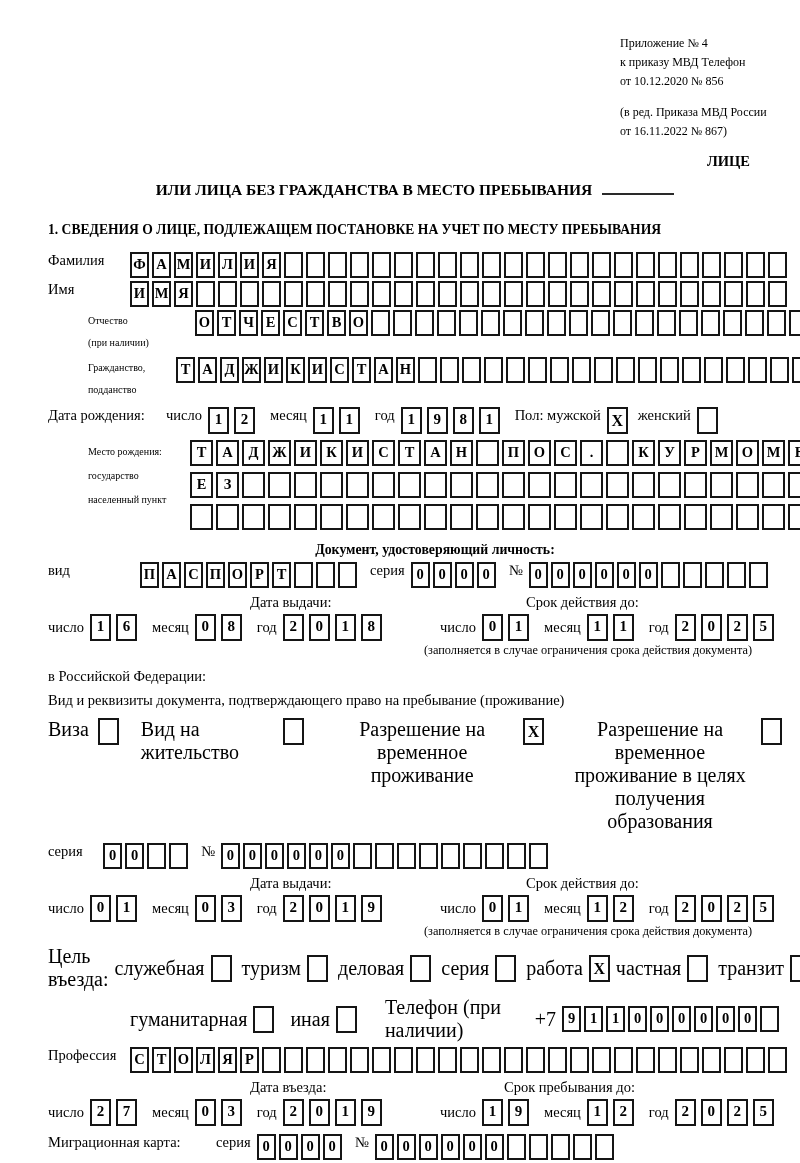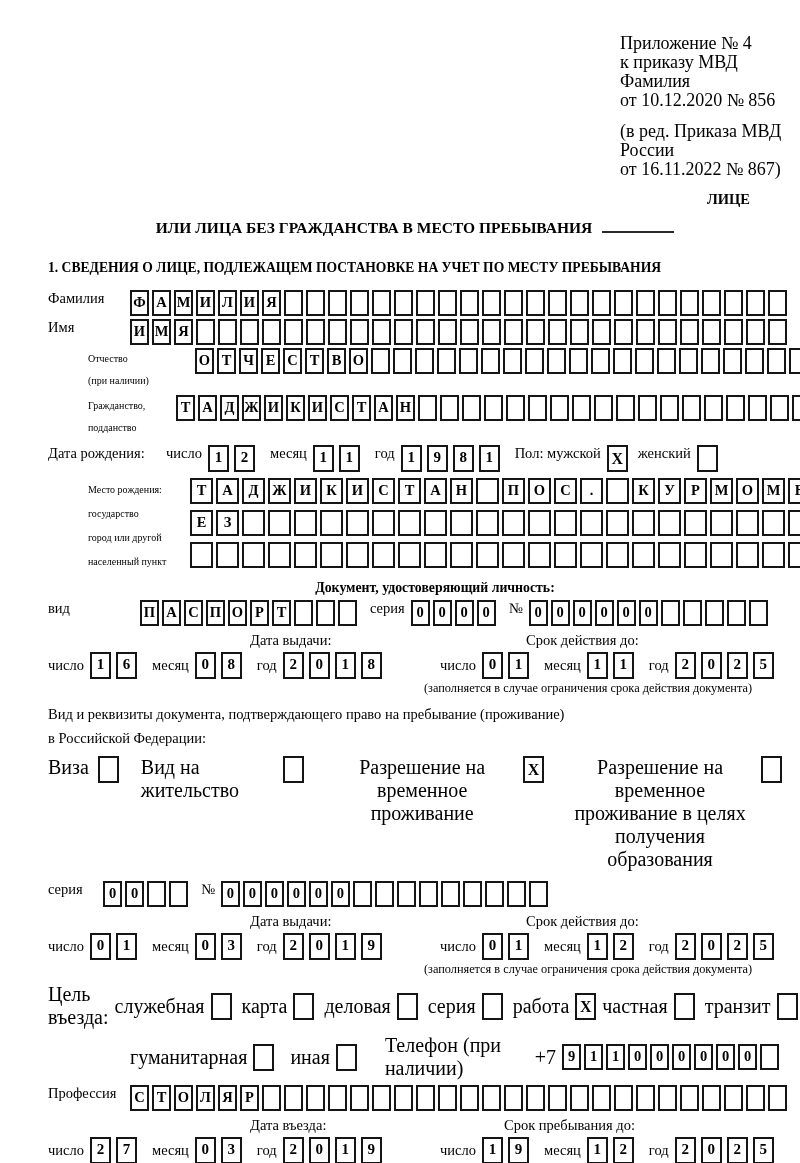--- a/index.html
+++ b/index.html
@@ -1,20 +1,20 @@
 <!DOCTYPE html>
 <html><head>
 <meta charset="utf-8">
 <style>
   html,body{margin:0;padding:0;background:#ffffff;color:#000;}
   body{width:800px;height:1163px;overflow:hidden;font-family:"Liberation Serif","DejaVu Serif",serif;}
   .page{padding:34px 18px 0 48px;box-sizing:border-box;}
 
   
-  .hdr-ref{margin-left:572px;font-size:18px;line-height:19px;}
+  .hdr-ref{margin-left:572px;font-size:12px;line-height:19px;}
   .hdr-ref .sub{margin-top:12px;}
   .forma{font-weight:bold;font-size:14.5px;text-align:right;padding-right:32px;margin-top:12px;}
 
   
   .title{text-align:center;font-weight:bold;font-size:15.5px;line-height:24px;margin-top:8px;}
   .blank-line{display:inline-block;width:72px;border-bottom:2.5px solid #2a2a2a;height:10px;margin-left:10px;}
   .sec-heading{font-weight:bold;font-size:13.6px;margin-top:20px;margin-bottom:14px;}
 
   
   .frow{display:flex;align-items:flex-start;margin-bottom:3px;}
@@ -57,21 +57,21 @@
   .purpose-row .opt-label{margin-right:6px;}
   .purpose-row .checkbox{margin-right:10px;}
 </style>
 </head>
 <body>
 
 <div class="page">
 
   <div class="hdr-ref">
     <div>Приложение № 4</div>
-    <div>к приказу МВД Фамилия</div>
+    <div>к приказу МВД Телефон</div>
     <div>от 10.12.2020 № 856</div>
     <div class="sub">(в ред. Приказа МВД России</div>
     <div>от 16.11.2022 № 867)</div>
   </div>
   <div class="forma">ЛИЦЕ</div>
 
   <div class="title">
     <div><span>ИЛИ ЛИЦА БЕЗ ГРАЖДАНСТВА В МЕСТО ПРЕБЫВАНИЯ</span><span class="blank-line"></span></div>
   </div>
 
@@ -248,21 +248,20 @@
     <span class="dl mid">Пол: мужской</span>
     <span class="checkbox">X</span>
     <span class="dl mid">женский</span>
     <span class="checkbox"></span>
   </div>
 
   <div class="fgroup" style="margin-top:6px">
     <span class="flabel-block" style="width:102px;line-height:24px">
       <div>Место рождения:</div>
       <div>государство</div>
-      <div>город или другой</div>
       <div>населенный пункт</div>
     </span>
     <span class="cellcol">
       <span class="cellrow wide">
           <span class="cell">Т</span>
           <span class="cell">А</span>
           <span class="cell">Д</span>
           <span class="cell">Ж</span>
           <span class="cell">И</span>
           <span class="cell">К</span>
@@ -418,22 +417,22 @@
           <span class="cell">2</span>
           <span class="cell">0</span>
           <span class="cell">2</span>
           <span class="cell">5</span>
         </span>
     </span>
   </div>
   <div class="note">(заполняется в случае ограничения срока действия документа)</div>
 
   <div class="plain">
+    <div>в Российской Федерации:</div>
     <div>Вид и реквизиты документа, подтверждающего право на пребывание (проживание)</div>
-    <div>в Российской Федерации:</div>
   </div>
 
   <div class="options-row">
     <span class="opt" style="margin-right:22px">
       <span class="opt-label">Виза</span>
       <span class="checkbox"></span>
     </span>
     <span class="opt" style="margin-right:26px">
       <span class="opt-label">Вид на жительство</span>
       <span class="checkbox"></span>
@@ -526,21 +525,21 @@
           <span class="cell">5</span>
         </span>
     </span>
   </div>
   <div class="note">(заполняется в случае ограничения срока действия документа)</div>
 
   <div class="purpose-row">
     <span class="opt-label">Цель въезда:</span>
     <span class="opt-label">служебная</span>
     <span class="checkbox"></span>
-    <span class="opt-label">карта</span>
+    <span class="opt-label">туризм</span>
     <span class="checkbox"></span>
     <span class="opt-label">деловая</span>
     <span class="checkbox"></span>
     <span class="opt-label">серия</span>
     <span class="checkbox"></span>
     <span class="opt-label">работа</span>
     <span class="checkbox" style="margin-right:6px">X</span>
     <span class="opt-label">частная</span>
     <span class="checkbox"></span>
     <span class="opt-label">транзит</span>

